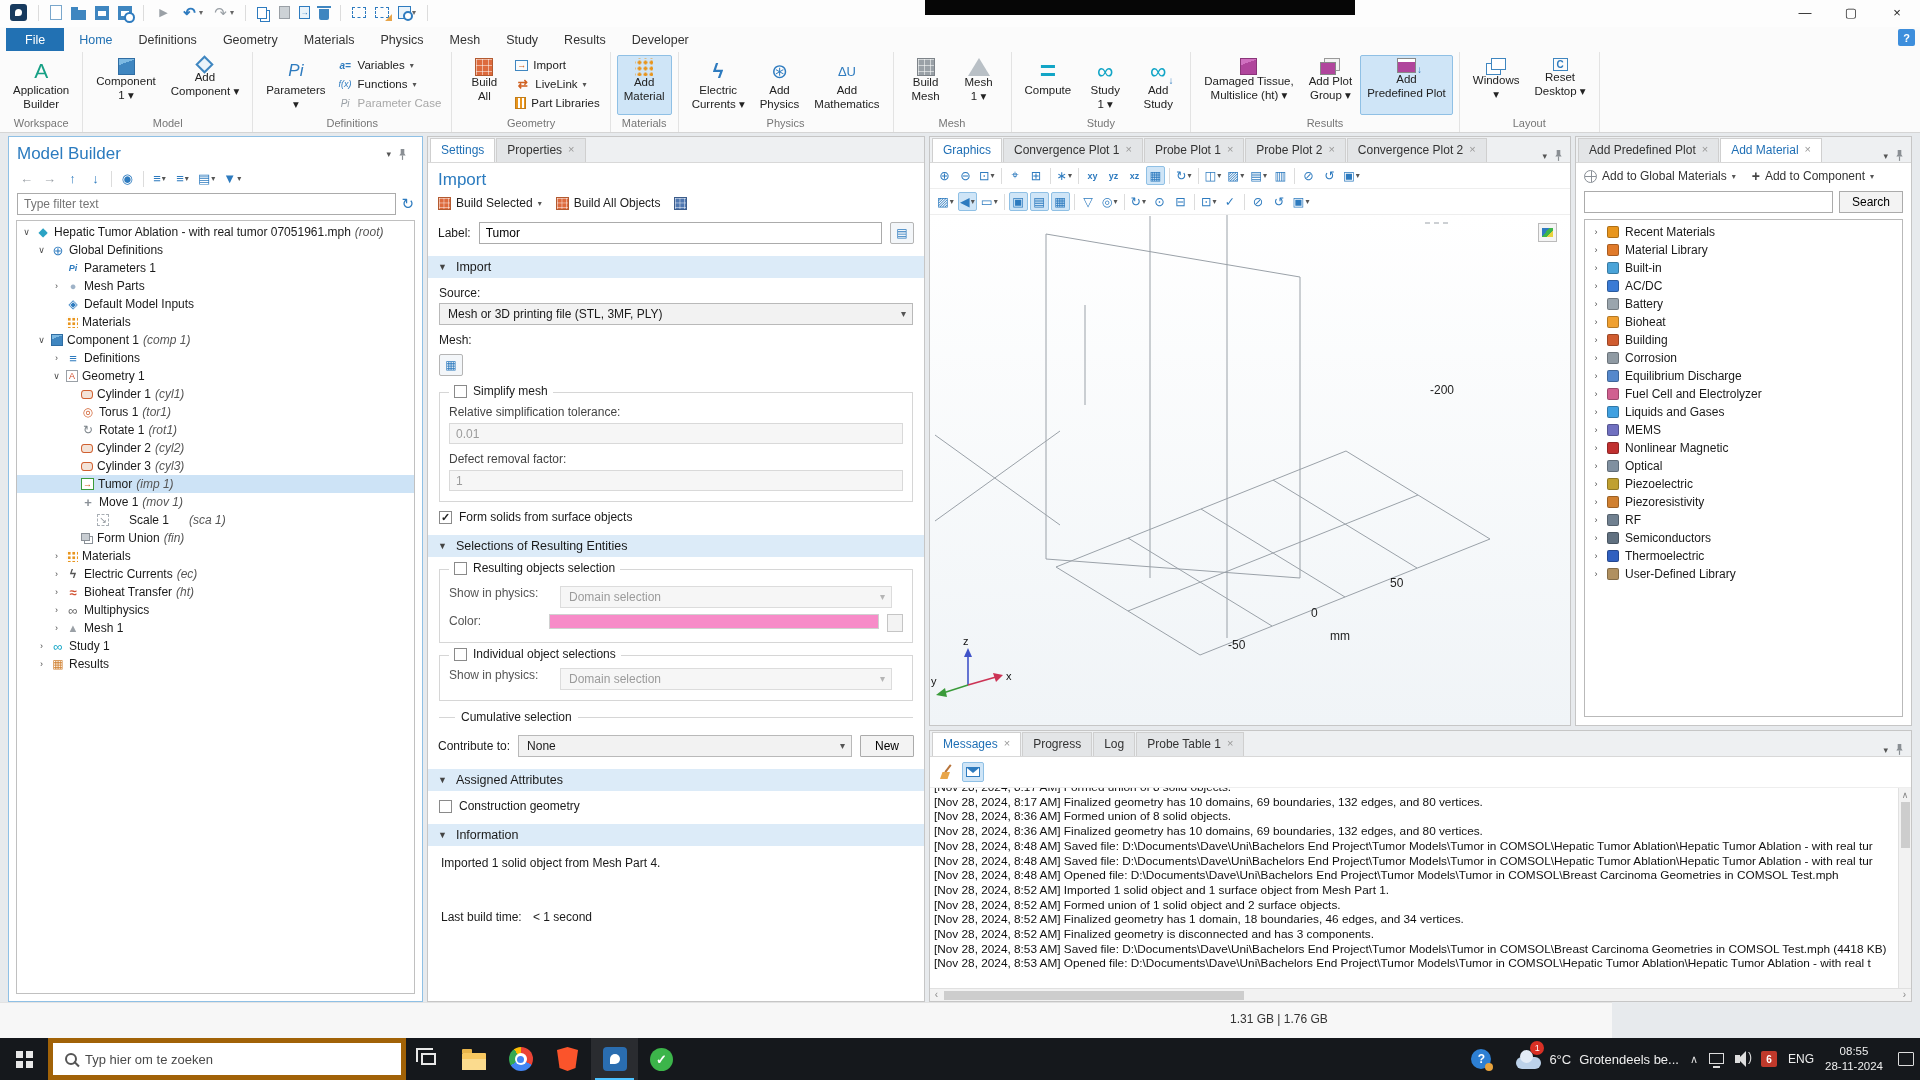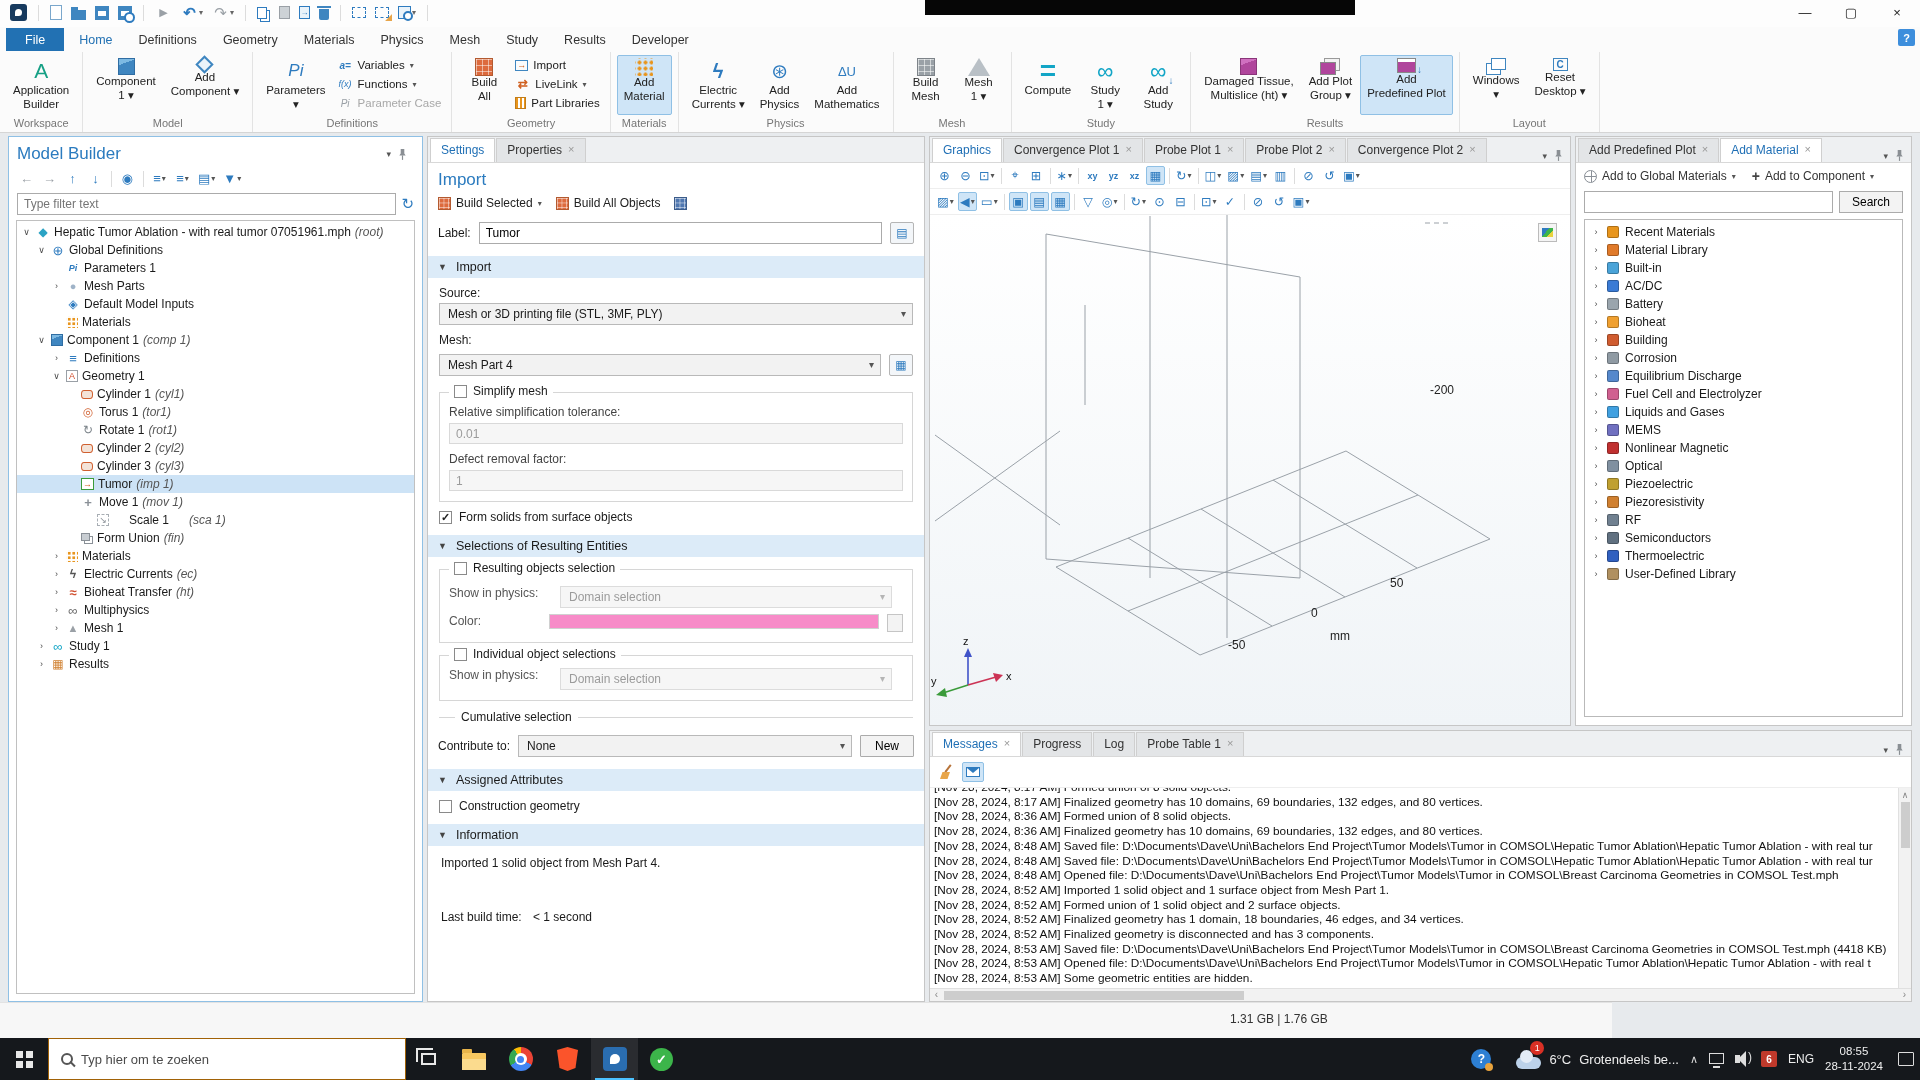--- a/index.html
+++ b/index.html
@@ -206,21 +206,21 @@
 .hscroll .la,.hscroll .ra{position:absolute;top:0;width:13px;height:12px;color:#888;font-size:10px;text-align:center;line-height:12px}
 .hscroll .la{left:0}.hscroll .ra{right:0}
 .hscroll .thumb{position:absolute;left:14px;top:2px;width:300px;height:9px;background:#cdcdcd}
 
 .statusbar{position:absolute;left:0;top:1002px;width:1612px;height:36px;background:#f7f7f7;border-top:1px solid #e3e3e3}
 .memtext{position:absolute;left:1230px;top:9px;font-size:12px;color:#333}
 
 .taskbar{position:absolute;left:0;top:1038px;width:1920px;height:42px;background:#15181c;display:flex;align-items:center;color:#eee}
 .startbtn{width:48px;height:42px;display:flex;align-items:center;justify-content:center}
 .winlogo{width:17px;height:17px;background-image:linear-gradient(#e8e8e8,#e8e8e8),linear-gradient(#e8e8e8,#e8e8e8),linear-gradient(#e8e8e8,#e8e8e8),linear-gradient(#e8e8e8,#e8e8e8);background-size:7px 7px;background-position:0 0,10px 0,0 10px,10px 10px;background-repeat:no-repeat}
-.tsearch{width:358px;height:42px;background:#fff;border:1px solid #a16207;display:flex;align-items:center;color:#4a4a4a}
+.tsearch{width:358px;height:42px;background:#fff;border:5px solid #a16207;display:flex;align-items:center;color:#4a4a4a}
 .mag{width:12px;height:12px;border:2px solid #555;border-radius:50%;position:relative;margin:0 8px 0 12px;flex:none}
 .mag::after{content:"";position:absolute;width:7px;height:2px;background:#555;transform:rotate(45deg);right:-5px;bottom:-2px}
 .tsearch span{font-size:13px;color:#4a4a4a}
 .tvbtn{width:44px;height:42px;display:flex;align-items:center;justify-content:center}
 .tv{width:15px;height:12px;border:2px solid #e8e8e8;position:relative}
 .tv::before{content:"";position:absolute;left:-7px;top:-7px;width:15px;height:12px;border-top:2px solid #e8e8e8;border-left:2px solid #e8e8e8}
 .tapp{width:47px;height:42px;display:flex;align-items:center;justify-content:center;position:relative}
 .tapp.active{background:rgba(255,255,255,.09)}
 .tapp.active::after{content:"";position:absolute;left:4px;right:4px;bottom:0;height:2px;background:#4cc2ff}
 .appic{width:26px;height:26px;display:flex;align-items:center;justify-content:center}
@@ -792,21 +792,20 @@
       <span class="iconbtn">▤</span>
     </div>
     <div class="sec">
         <span class="arr">▼</span>
         <span>Import</span>
       </div>
     <div class="fieldlabel">Source:</div>
     <div class="dd">Mesh or 3D printing file (STL, 3MF, PLY)</div>
     <div class="fieldlabel">Mesh:</div>
     <div class="ddrow">
-      <div class="dd">Mesh Part 4</div>
       <span class="iconbtn">▦</span>
     </div>
     <div class="groupbox">
       <span class="legend">
           <span class="cb"></span>
           <span>Simplify mesh</span>
         </span>
       <div class="glabel">Relative simplification tolerance:</div>
       <input class="gin" disabled="" value="0.01" style="">
       <div class="glabel">Defect removal factor:</div>
@@ -1264,21 +1263,20 @@
         <div class="logline"><span>[Nov 28, 2024, 8:36 AM] Finalized geometry has 10 domains, 69 boundaries, 132 edges, and 80 vertices.</span></div>
         <div class="logline"><span>[Nov 28, 2024, 8:48 AM] Saved file: D:\Documents\Dave\Uni\Bachelors End Project\Tumor Models\Tumor in COMSOL\Hepatic Tumor Ablation\Hepatic Tumor Ablation - with real tur</span></div>
         <div class="logline"><span>[Nov 28, 2024, 8:48 AM] Saved file: D:\Documents\Dave\Uni\Bachelors End Project\Tumor Models\Tumor in COMSOL\Hepatic Tumor Ablation\Hepatic Tumor Ablation - with real tur</span></div>
         <div class="logline"><span>[Nov 28, 2024, 8:48 AM] Opened file: D:\Documents\Dave\Uni\Bachelors End Project\Tumor Models\Tumor in COMSOL\Breast Carcinoma Geometries in COMSOL Test.mph</span></div>
         <div class="logline"><span>[Nov 28, 2024, 8:52 AM] Imported 1 solid object and 1 surface object from Mesh Part 1.</span></div>
         <div class="logline"><span>[Nov 28, 2024, 8:52 AM] Formed union of 1 solid object and 2 surface objects.</span></div>
         <div class="logline"><span>[Nov 28, 2024, 8:52 AM] Finalized geometry has 1 domain, 18 boundaries, 46 edges, and 34 vertices.</span></div>
         <div class="logline"><span>[Nov 28, 2024, 8:52 AM] Finalized geometry is disconnected and has 3 components.</span></div>
         <div class="logline"><span>[Nov 28, 2024, 8:53 AM] Saved file: D:\Documents\Dave\Uni\Bachelors End Project\Tumor Models\Tumor in COMSOL\Breast Carcinoma Geometries in COMSOL Test.mph (4418 KB)</span></div>
         <div class="logline"><span>[Nov 28, 2024, 8:53 AM] Opened file: D:\Documents\Dave\Uni\Bachelors End Project\Tumor Models\Tumor in COMSOL\Hepatic Tumor Ablation\Hepatic Tumor Ablation - with real t</span></div>
-        <div class="logline"><span>[Nov 28, 2024, 8:53 AM] Some geometric entities are hidden.</span></div>
       </div>
     <div class="vscroll">
         <span class="arrow">∧</span>
         <span class="thumb"></span>
       </div>
   </div>
   <div class="hscroll">
       <span class="la">‹</span>
       <span class="thumb"></span>
       <span class="ra">›</span>

